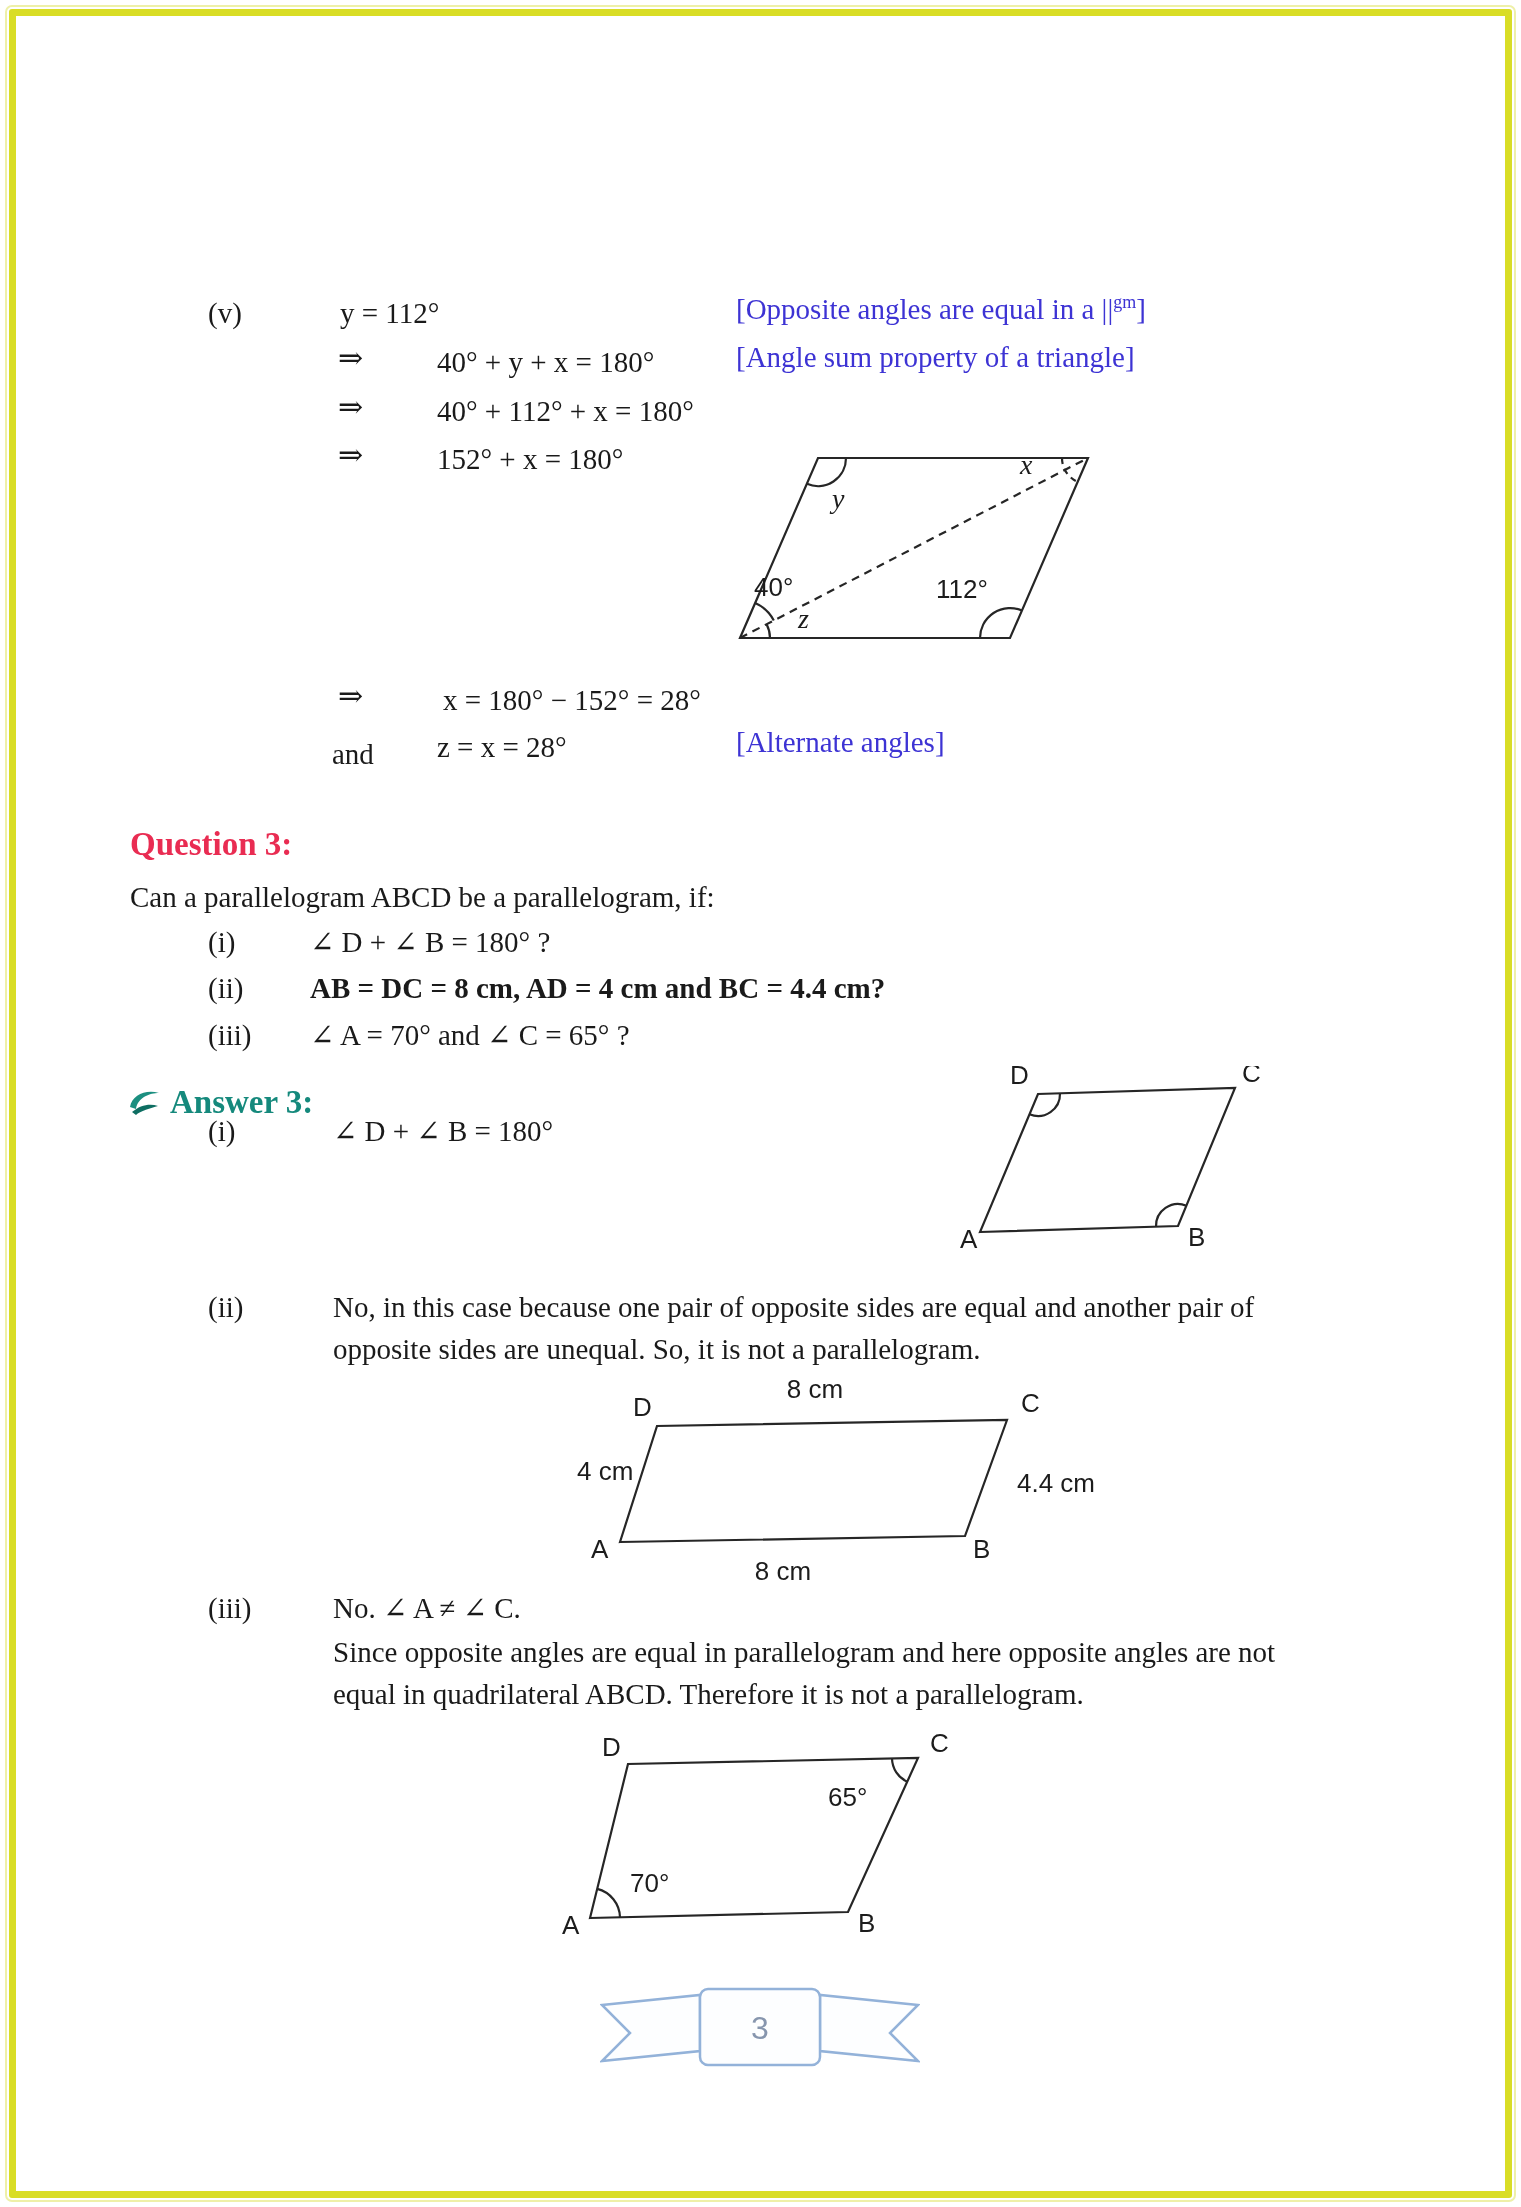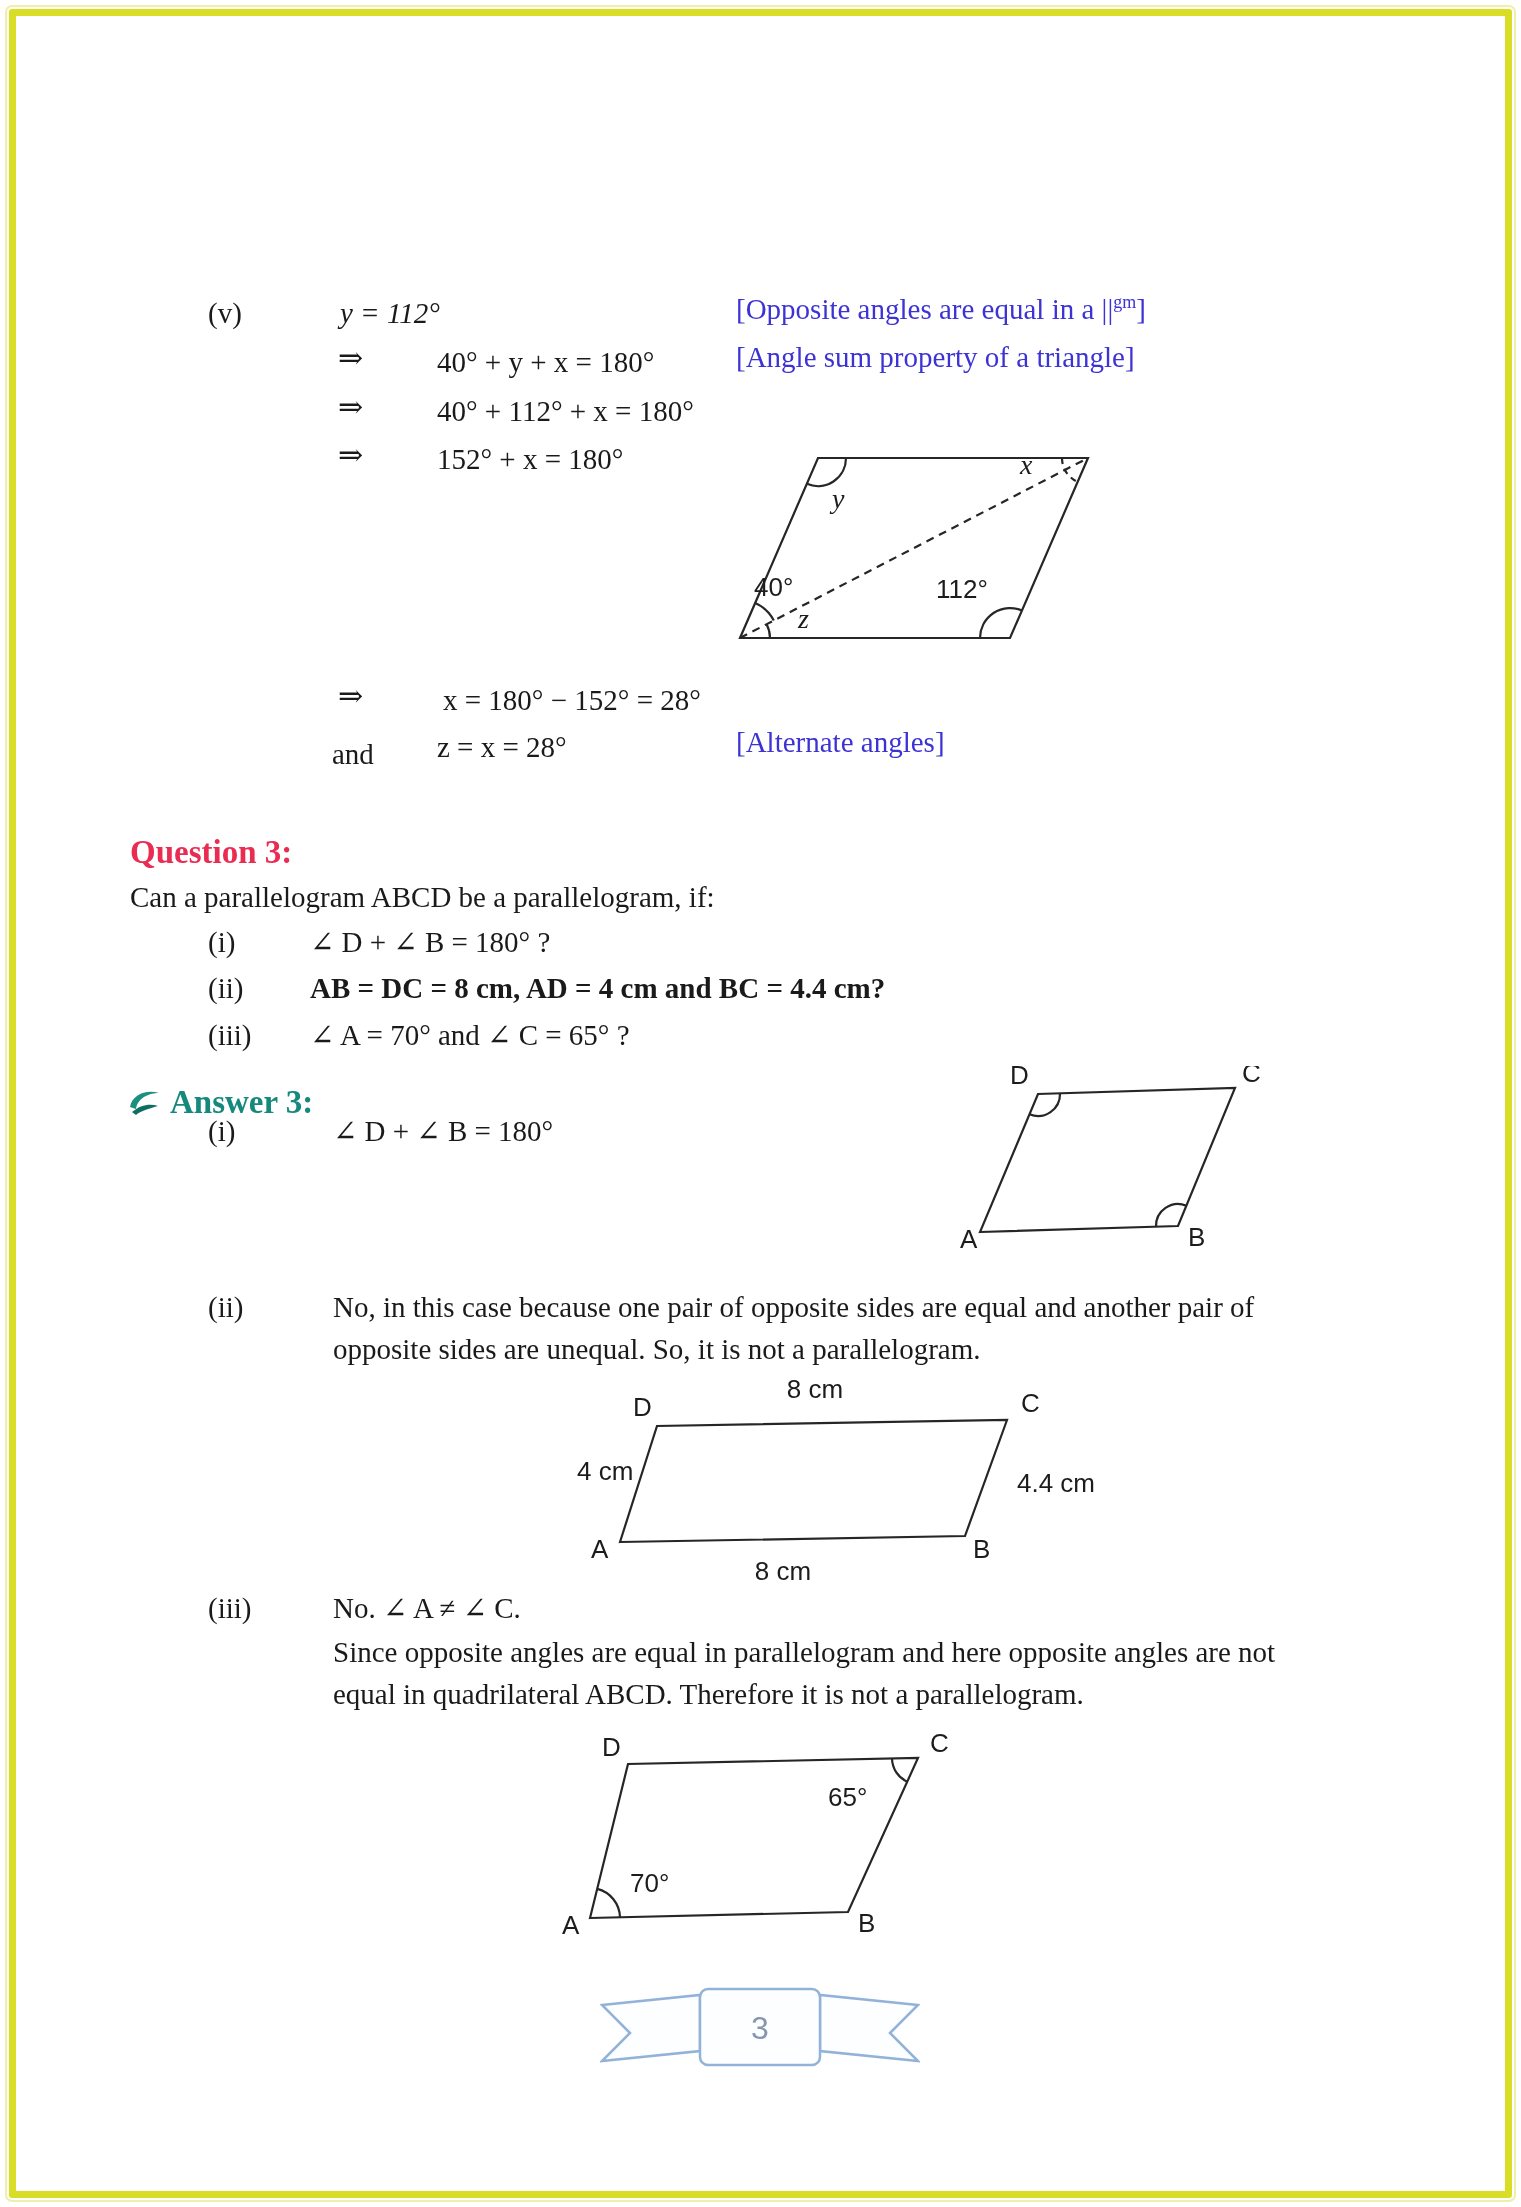--- a/index.html
+++ b/index.html
@@ -11,36 +11,36 @@
   .frame {
     position:absolute; inset:9px; border:7px solid #d9dd26; border-radius:3px;
     outline:2px solid #eef0a8; outline-offset:2px; pointer-events:none;
   }
   .abs { position:absolute; white-space:nowrap; }
   .wrap { position:absolute; white-space:normal; }
   .body, .eq { font-size:29px; line-height:1.45; }
   .note  { color:#3d33d4; font-size:29px; }
   .note sup { font-size:0.62em; }
   .arrow { font-size:30px; }
-  .qhead { font-size:33px; font-weight:bold; color:#e92c52;margin-top:8px; }
+  .qhead { font-size:33px; font-weight:bold; color:#e92c52; }
   .ahead { font-size:33px; font-weight:bold; color:#15897c; display:flex; align-items:center; gap:8px;margin-top:22px; }
   .dg line, .dg path, .dg polygon, .dg rect { fill:none; stroke:#262626; stroke-width:2.2; }
   .dg text { font-family:"Liberation Sans","DejaVu Sans",sans-serif; font-size:26px; fill:#1c1c1c; stroke:none; }
   .dg text.math { font-family:"Liberation Serif","DejaVu Serif",serif; font-style:italic; font-size:28px; }
   .ribbon polygon, .ribbon rect { stroke:#93b2d9; stroke-width:2.5; fill:#fdfeff; }
   .ribbon text { font-family:"Liberation Sans","DejaVu Sans",sans-serif; font-size:32px; fill:#8796ae; stroke:none; }
 </style>
 </head>
 <body>
 
 <div id="page">
   <div class="frame"></div>
 
   <span class="abs body" style="left:208px; top:292px;">(v)</span>
-  <span class="abs eq" style="left:340px; top:292px;font-style:italic;">y = 112°</span>
+  <span class="abs eq" style="left:340px; top:292px;">y = 112°</span>
   <span class="abs note" style="left:736px; top:292px;"><span>[Opposite angles are equal in a ||</span><sup>gm</sup><span>]</span></span>
 
   <span class="abs arrow" style="left:338px; top:340px;">⇒</span>
   <span class="abs eq" style="left:437px; top:341px;text-align:right;">40° + y + x = 180°</span>
   <span class="abs note" style="left:736px; top:341px;">[Angle sum property of a triangle]</span>
 
   <span class="abs arrow" style="left:338px; top:389px;">⇒</span>
   <span class="abs eq" style="left:437px; top:390px;">40° + 112° + x = 180°</span>
 
   <span class="abs arrow" style="left:338px; top:437px;">⇒</span>

